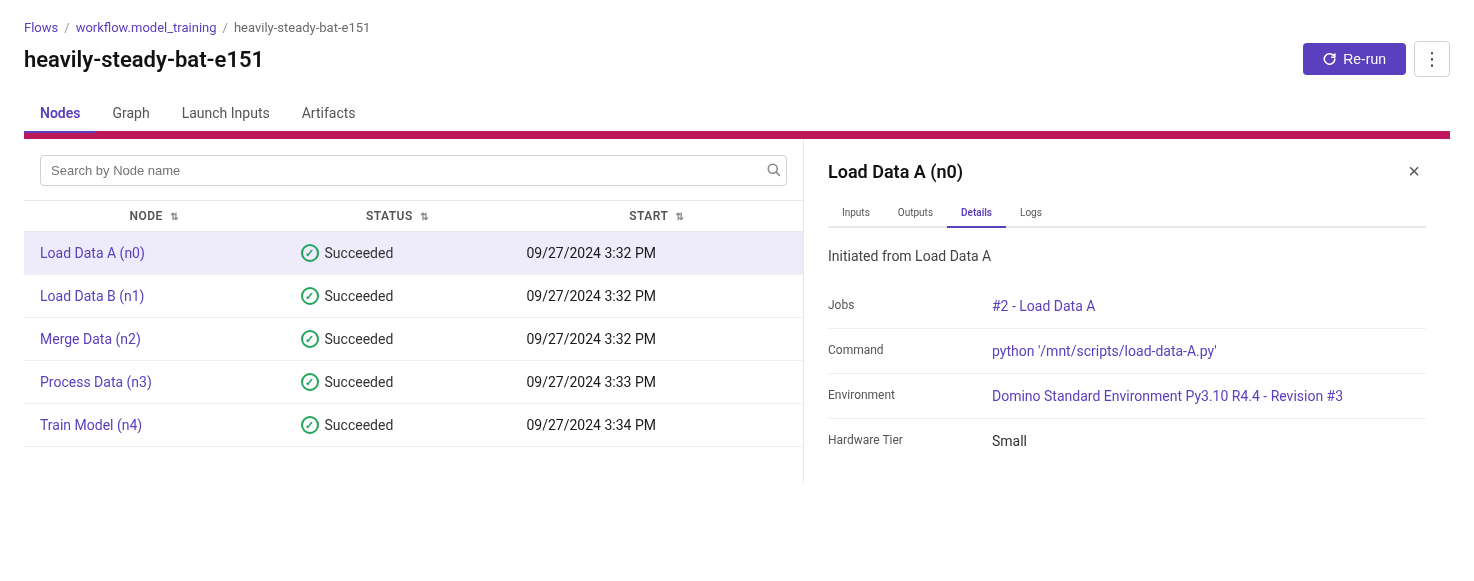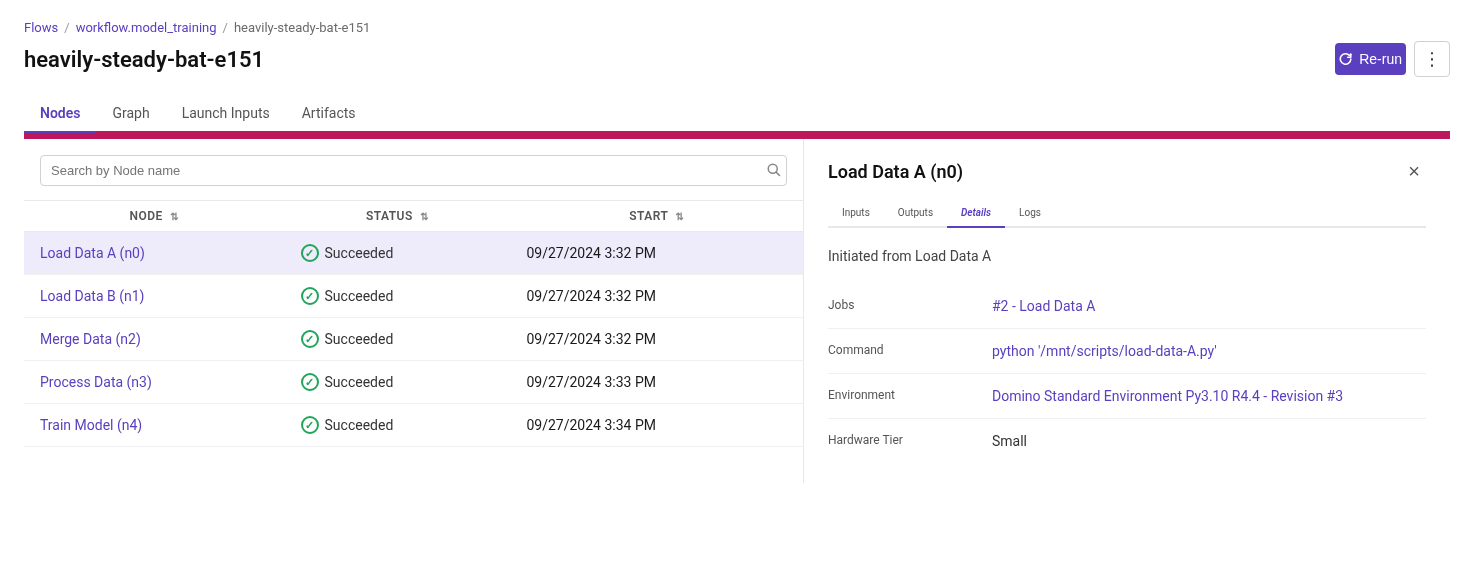--- a/index.html
+++ b/index.html
@@ -53,21 +53,21 @@
     }
 
     .btn-rerun {
       display: flex;
       align-items: center;
       gap: 6px;
       background: #5a3fbf;
       color: #fff;
       border: none;
       border-radius: 4px;
-      padding: 8px 4px;
+      padding: 8px 20px;
       font-size: 14px;
       font-weight: 500;
       cursor: pointer;
     }
 
     .btn-more {
       display: flex;
       align-items: center;
       justify-content: center;
       background: #fff;
@@ -250,21 +250,20 @@
       font-size: 10px;
       color: #555;
       cursor: pointer;
       border-bottom: 2px solid transparent;
       margin-bottom: -2px;
     }
     .detail-tab.active {
       color: #5a3fbf;
       border-bottom: 2px solid #5a3fbf;
       font-weight: 600;
-      font-style: italic;
     }
 
     .initiated-text {
       font-size: 14px;
       color: #444;
       margin-bottom: 20px;
     }
 
     
     .detail-fields {

